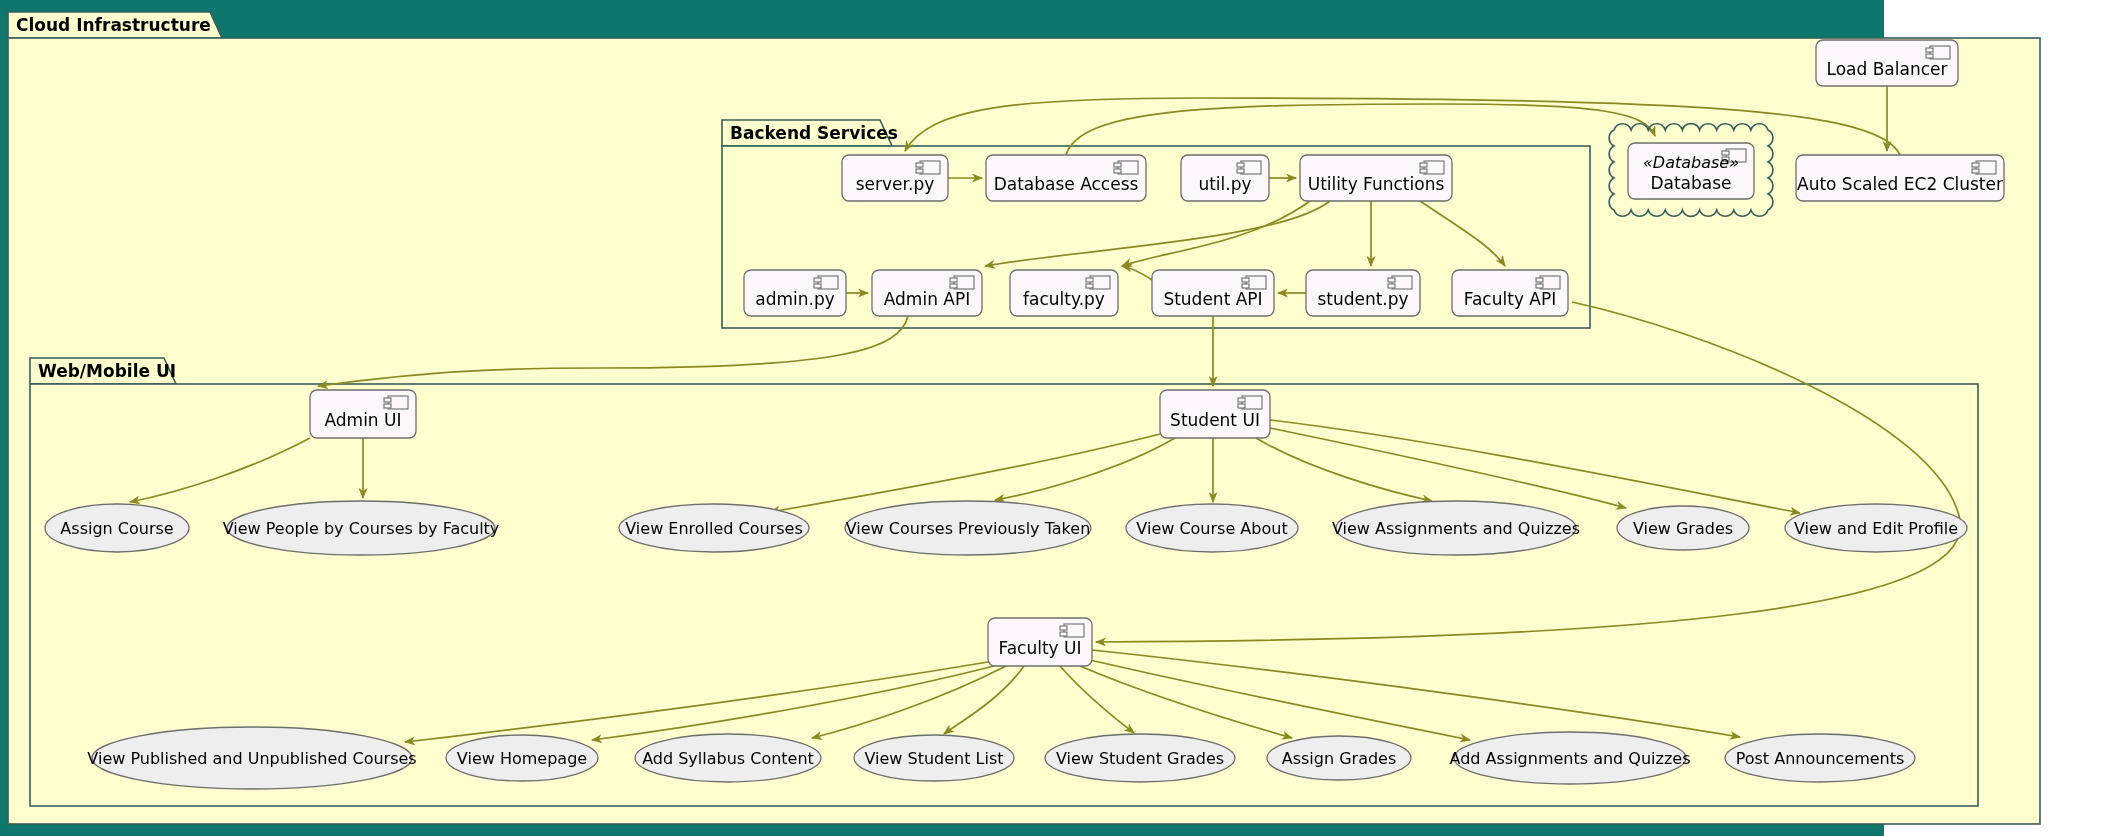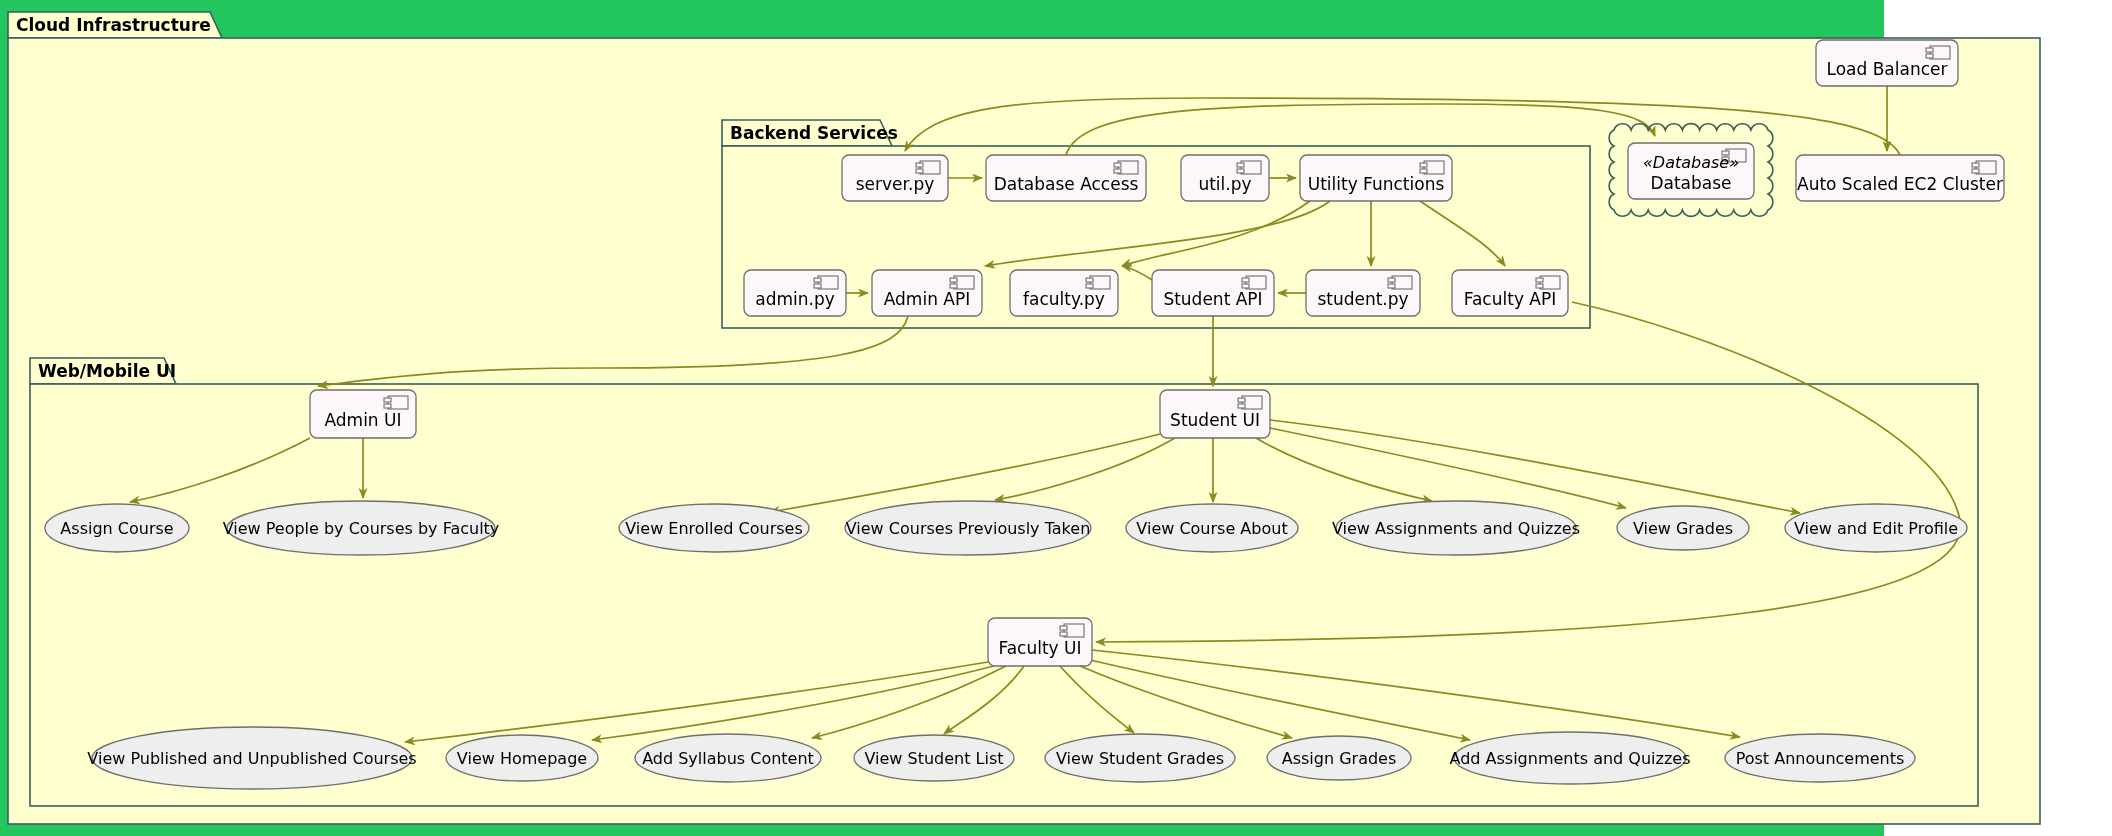--- a/index.html
+++ b/index.html
@@ -11,21 +11,21 @@
   body {
     font-family: "DejaVu Sans", sans-serif;
     width: 2112px;
     height: 836px;
     overflow: hidden;
   }
   #diagram-root {
     position: relative;
     width: 1884px;
     height: 836px;
-    background: #22c55e;
+    background: #0f766e;
   }
   svg.diagram {
     display: block;
     width: 2112px;
     height: 836px;
   }
   .pkg-body {
     fill: #FEFECE;
     stroke: #36605B;
     stroke-width: 1.6;

